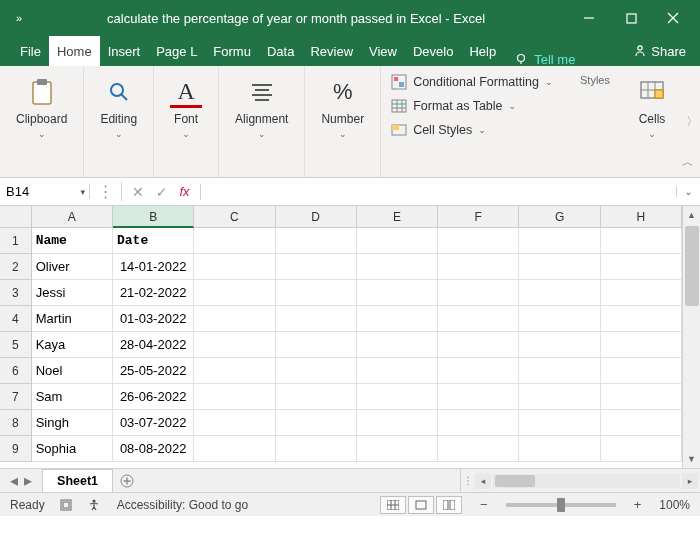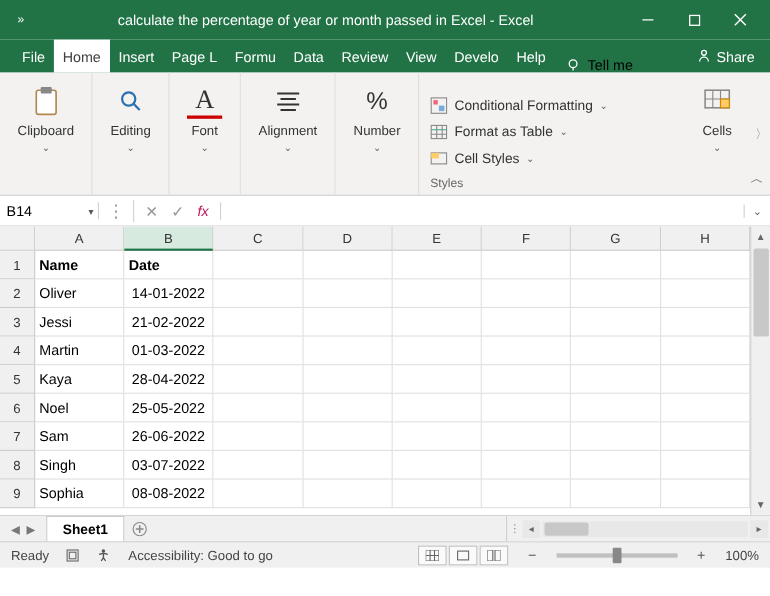--- a/index.html
+++ b/index.html
@@ -8,31 +8,31 @@
 .title-bar { background: #217346; height: 36px; display: flex; align-items: center; color: #fff; padding: 0 8px; }
 .title-bar .qat { display: flex; gap: 10px; align-items: center; padding-left: 8px; }
 .title-text { flex: 1; text-align: center; font-size: 13px; font-weight: 300; white-space: nowrap; overflow: hidden; }
 .win-controls { display: flex; gap: 4px; }
 .win-btn { width: 38px; height: 28px; display: flex; align-items: center; justify-content: center; cursor: pointer; font-size: 14px; }
 
 .menu-bar { background: #217346; height: 30px; display: flex; align-items: stretch; padding-left: 12px; }
 .menu-tab { color: #fff; font-size: 13px; padding: 0 8px; display: flex; align-items: center; cursor: pointer; }
 .menu-tab.active { background: #fff; color: #404040; }
 .menu-spacer { flex: 1; }
-.tell-me { display: flex; align-items: center; color: #000000; font-size: 13px; gap: 6px; padding: 0 10px; margin-top: 16px; }
+.tell-me { display: flex; align-items: center; color: #5eead4; font-size: 13px; gap: 6px; padding: 0 10px; margin-top: 16px; }
 .share-btn { display: flex; align-items: center; color: #fff; font-size: 13px; gap: 4px; padding: 0 14px; }
 
 .ribbon { background: #f3f2f1; height: 112px; border-bottom: 1px solid #d0d0d0; display: flex; position: relative; }
 .ribbon-group { padding: 6px 8px 2px; border-right: 1px solid #e1dfdd; display: flex; flex-direction: column; align-items: center; justify-content: space-between; }
 .ribbon-group-label { font-size: 11px; color: #666; padding: 2px 0; }
 .ribbon-big-btn { display: flex; flex-direction: column; align-items: center; gap: 4px; padding: 4px 8px; cursor: pointer; }
 .ribbon-big-btn .icon-box { width: 32px; height: 32px; display: flex; align-items: center; justify-content: center; font-size: 22px; }
 .ribbon-big-btn .label { font-size: 12px; color: #333; text-align: center; line-height: 1.2; }
 .chev { font-size: 9px; color: #666; }
-.styles-group { flex: 1; padding: 20px 10px 2px; display: flex; flex-direction: column; }
+.styles-group { flex: 1; padding: 6px 10px 2px; display: flex; flex-direction: row; }
 .styles-list { display: flex; flex-direction: column; gap: 4px; flex: 1; }
 .styles-item { display: flex; align-items: center; gap: 6px; font-size: 12.5px; color: #333; cursor: pointer; padding: 2px 0; }
 .styles-item .si-icon { width: 16px; height: 16px; display: inline-flex; align-items: center; justify-content: center; }
 .collapse-chev { position: absolute; right: 6px; bottom: 6px; color: #666; font-size: 12px; }
 
 .formula-bar { height: 28px; border-bottom: 1px solid #d0d0d0; display: flex; align-items: center; background: #fff; }
 .name-box { width: 90px; border-right: 1px solid #d0d0d0; display: flex; align-items: center; padding: 0 6px; position: relative; }
 .name-box input { border: none; outline: none; width: 60px; font-size: 13px; }
 .name-box .dd { position: absolute; right: 4px; font-size: 9px; color: #555; }
 .fbar-sep { width: 32px; border-right: 1px solid #d0d0d0; display: flex; align-items: center; justify-content: center; color: #999; }
@@ -44,21 +44,21 @@
 .grid-area { height: 262px; display: flex; background: #fff; position: relative; }
 .grid-main { flex: 1; overflow: hidden; position: relative; }
 .col-headers { display: flex; height: 22px; }
 .corner { width: 32px; height: 22px; background: #f0f0f0; border-right: 1px solid #ccc; border-bottom: 1px solid #ccc; }
 .col-h { width: 82px; height: 22px; background: #f0f0f0; border-right: 1px solid #ccc; border-bottom: 1px solid #ccc; text-align: center; font-size: 12px; color: #333; line-height: 22px; }
 .col-h.sel { background: #d6eadf; border-bottom: 2px solid #217346; }
 .rows { }
 .row { display: flex; height: 26px; }
 .row-h { width: 32px; background: #f0f0f0; border-right: 1px solid #ccc; border-bottom: 1px solid #ccc; text-align: center; font-size: 12px; color: #333; line-height: 26px; }
 .cell { width: 82px; border-right: 1px solid #e0e0e0; border-bottom: 1px solid #e0e0e0; font-size: 13px; padding: 0 4px; line-height: 26px; overflow: hidden; white-space: nowrap; }
-.cell.bold { font-weight: 600; }
+.cell.bold { font-weight: 600; font-family: Liberation Mono, monospace; }
 .cell.right { text-align: center; }
 .vscroll { width: 18px; background: #f0f0f0; border-left: 1px solid #d0d0d0; display: flex; flex-direction: column; align-items: center; }
 .vscroll .arrow { height: 18px; width: 100%; display: flex; align-items: center; justify-content: center; font-size: 9px; color: #666; cursor: pointer; }
 .vscroll .thumb { width: 14px; background: #c8c8c8; border-radius: 2px; margin-top: 2px; }
 
 .tab-bar { height: 24px; background: #f0f0f0; border-top: 1px solid #d0d0d0; display: flex; align-items: stretch; }
 .tab-nav { display: flex; align-items: center; gap: 6px; padding: 0 10px; color: #777; }
 .sheet-tab { background: #fff; border: 1px solid #ccc; border-bottom: none; padding: 0 14px; font-size: 12.5px; display: flex; align-items: center; font-weight: 600; }
 .add-sheet { width: 28px; display: flex; align-items: center; justify-content: center; color: #666; cursor: pointer; }
 .tab-spacer { flex: 1; }

